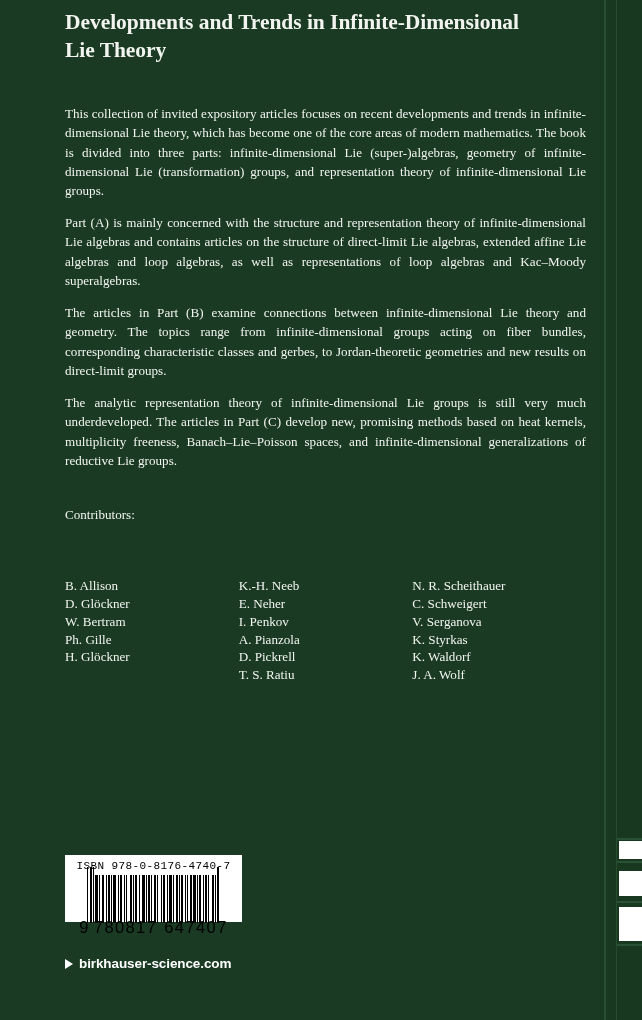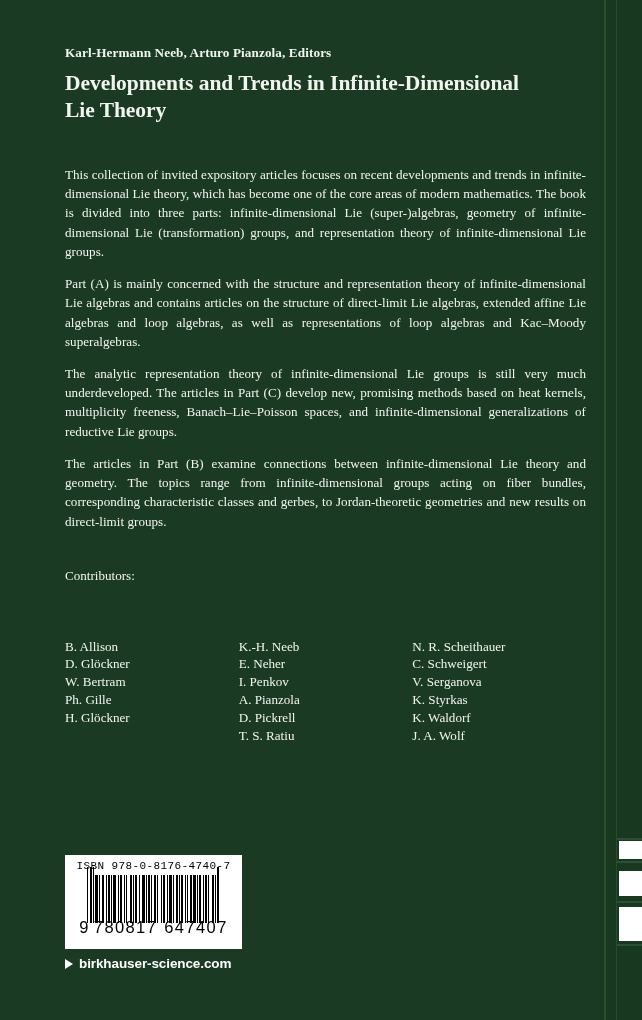--- a/index.html
+++ b/index.html
@@ -118,21 +118,21 @@
     line-height: 1.37;
     white-space: nowrap;
   }
 
   
   .barcode-box {
     position: absolute;
     left: 65px;
     top: 855px;
     width: 177px;
-    height: 94px;
+    height: 67px;
     background: #ffffff;
     box-sizing: border-box;
     padding: 5px 7px 3px 7px;
   }
   .isbn-text {
     font-family: "Liberation Mono", "DejaVu Sans Mono", monospace;
     font-size: 11px;
     color: #000;
     text-align: center;
     letter-spacing: .4px;
@@ -200,32 +200,31 @@
   <div class="edge-hline" style="top:838px;"></div>
   <div class="edge-white" style="top:841px;height:18px;"></div>
   <div class="edge-hline" style="top:861px;"></div>
   <div class="edge-white" style="top:871px;height:25px;"></div>
   <div class="edge-hline" style="top:901px;"></div>
   <div class="edge-white" style="top:907px;height:34px;"></div>
   <div class="edge-hline" style="top:944px;"></div>
 
   <div class="content">
 
-    <p class="editors">Karl-Hermann Neeb, Arturo Pianzola, Editors</p>
 
     <h1 class="title">
       <span>Developments and Trends in Infinite-Dimensional</span><br>
       <span>Lie Theory</span>
     </h1>
 
     <div class="blurb">
       <p>This collection of invited expository articles focuses on recent developments and trends in infinite-dimensional Lie theory, which has become one of the core areas of modern mathematics. The book is divided into three parts: infinite-dimensional Lie (super-)algebras, geometry of infinite-dimensional Lie (transformation) groups, and representation theory of infinite-dimensional Lie groups.</p>
       <p>Part (A) is mainly concerned with the structure and representation theory of infinite-dimensional Lie algebras and contains articles on the structure of direct-limit Lie algebras, extended affine Lie algebras and loop algebras, as well as representations of loop algebras and Kac–Moody superalgebras.</p>
+      <p>The articles in Part (B) examine connections between infinite-dimensional Lie theory and geometry. The topics range from infinite-dimensional groups acting on fiber bundles, corresponding characteristic classes and gerbes, to Jordan-theoretic geometries and new results on direct-limit groups.</p>
       <p>The analytic representation theory of infinite-dimensional Lie groups is still very much underdeveloped. The articles in Part (C) develop new, promising methods based on heat kernels, multiplicity freeness, Banach–Lie–Poisson spaces, and infinite-dimensional generalizations of reductive Lie groups.</p>
-      <p>The articles in Part (B) examine connections between infinite-dimensional Lie theory and geometry. The topics range from infinite-dimensional groups acting on fiber bundles, corresponding characteristic classes and gerbes, to Jordan-theoretic geometries and new results on direct-limit groups.</p>
     </div>
 
     <div class="contrib">
       <div class="contrib-heading">Contributors:</div>
       <div class="contrib-cols">
         <div class="contrib-col">
           <div class="name">B. Allison</div>
           <div class="name">D. Glöckner</div>
           <div class="name">W. Bertram</div>
           <div class="name">Ph. Gille</div>

